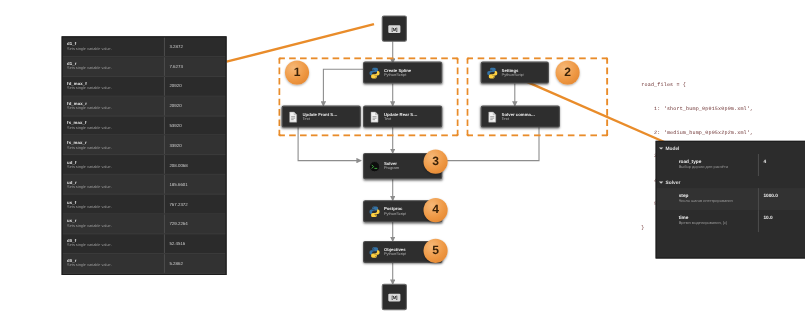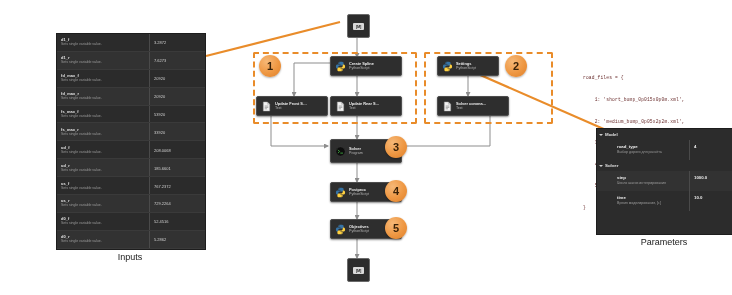--- a/index.html
+++ b/index.html
@@ -233,21 +233,20 @@
     </div>
     <div class="in-row alt">
       <div class="in-left">
           <div class="in-name">d0_r</div>
           <div class="in-desc">Sets single variable value.</div>
         </div>
       <div class="in-sep"></div>
       <div class="in-val">5.2862</div>
     </div>
   </div>
-  <div class="cap" id="inputs-caption">Inputs</div>
 
   <div class="group" style="left:253px;top:52px;width:160px;height:68px;"></div>
   <div class="group" style="left:424px;top:52px;width:125px;height:68px;"></div>
 
   <div class="endnode" style="left:347px;top:14px;width:21px;height:22px;">
     <div class="endglyph">[M]</div>
   </div>
 
   <div class="node" style="left:330px;top:56px;width:72px;height:20px;">
     <svg class="ic" viewBox="0 0 24 24">
@@ -382,15 +381,14 @@
       <div class="p-divider"></div>
       <div class="p-val">1000.0</div>
     </div>
     <div class="p-row">
       <div class="p-name">time</div>
       <div class="p-desc">Время моделирования, [с]</div>
       <div class="p-divider"></div>
       <div class="p-val">10.0</div>
     </div>
   </div>
-  <div class="cap" id="params-caption">Parameters</div>
 
 </div>
 
 </body></html>

